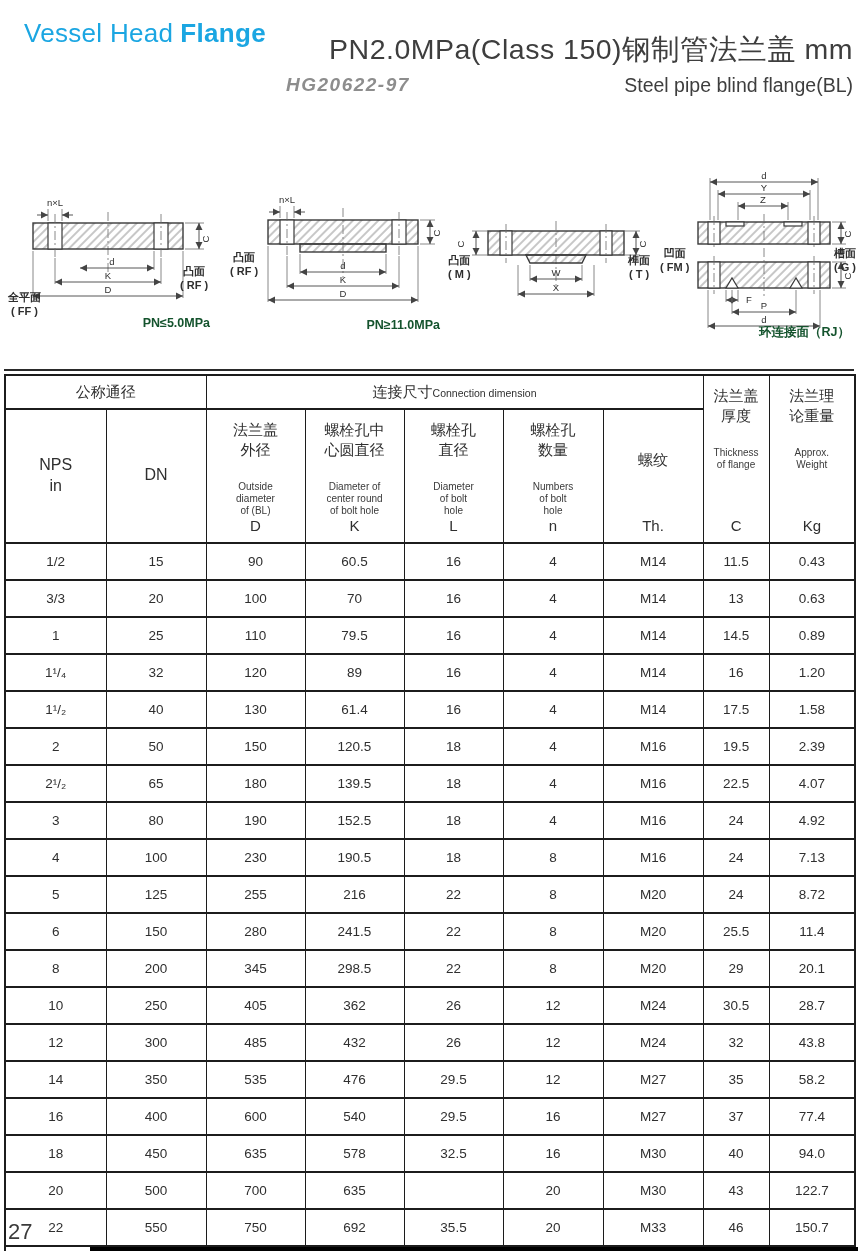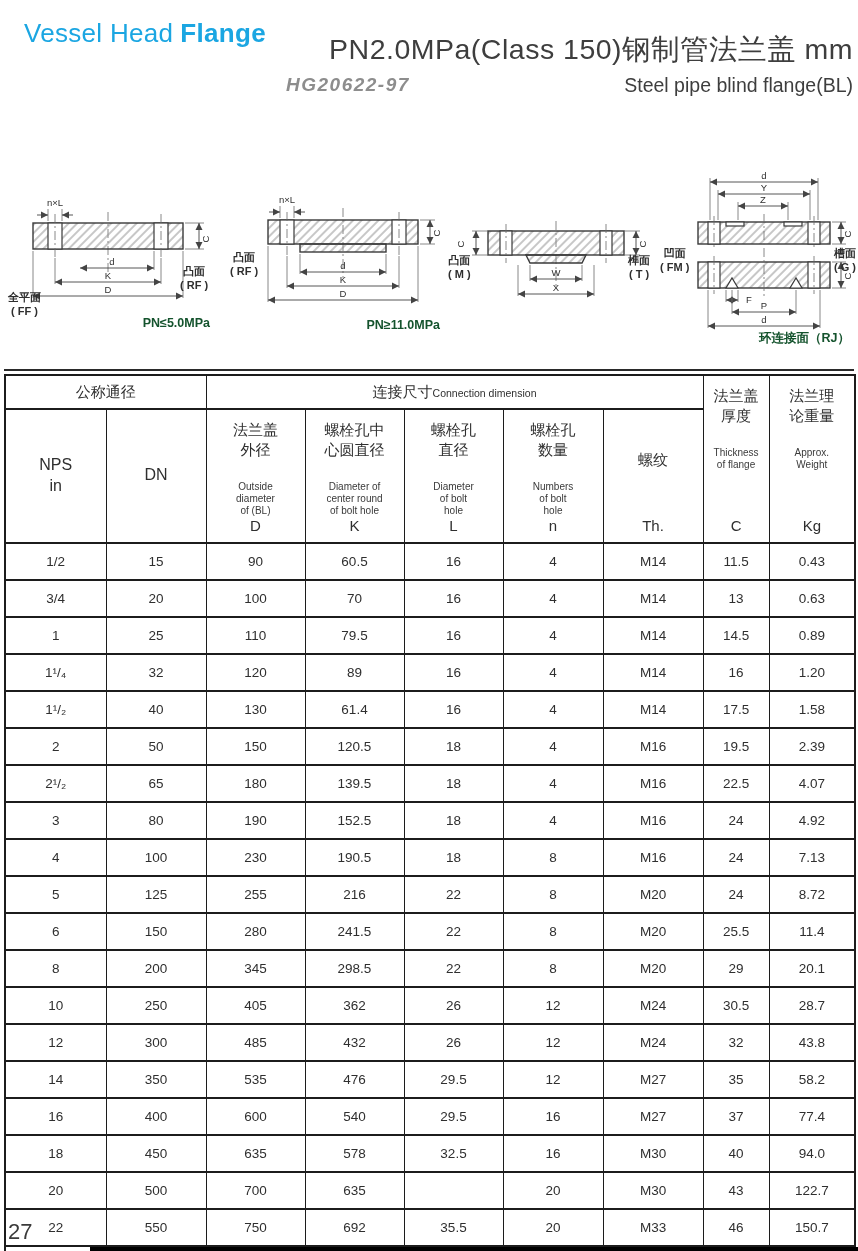--- a/index.html
+++ b/index.html
@@ -254,21 +254,21 @@
       <text x="104" y="139" text-anchor="middle">P</text>
       <line class="ext" x1="48" y1="120" x2="48" y2="158"></line>
       <line class="ext" x1="160" y1="120" x2="160" y2="158"></line>
       <line class="dim" x1="48" y1="156" x2="160" y2="156" marker-start="url(#a4)" marker-end="url(#a4)"></line>
       <text x="104" y="153" text-anchor="middle">d</text>
     </svg>
     <div class="face-label" style="left:0;top:76px">凹面
 ( FM )</div>
     <div class="face-label" style="left:174px;top:76px">槽面
 ( G )</div>
-    <div class="caption" style="left:10px;top:160px;width:180px">环连接面（RJ）</div>
+    <div class="caption" style="left:10px;top:154px;width:180px">环连接面（RJ）</div>
   </div>
 </div>
 
 <div class="top-rule"></div>
 
 <table class="spec">
   <colgroup>
     <col style="width:101px">
       <col style="width:100px">
       <col style="width:99px">
@@ -368,21 +368,21 @@
       <td>15</td>
       <td>90</td>
       <td>60.5</td>
       <td>16</td>
       <td>4</td>
       <td>M14</td>
       <td>11.5</td>
       <td>0.43</td>
     </tr>
       <tr>
-      <td>3/4</td>
+      <td>3/3</td>
       <td>20</td>
       <td>100</td>
       <td>70</td>
       <td>16</td>
       <td>4</td>
       <td>M14</td>
       <td>13</td>
       <td>0.63</td>
     </tr>
       <tr>

